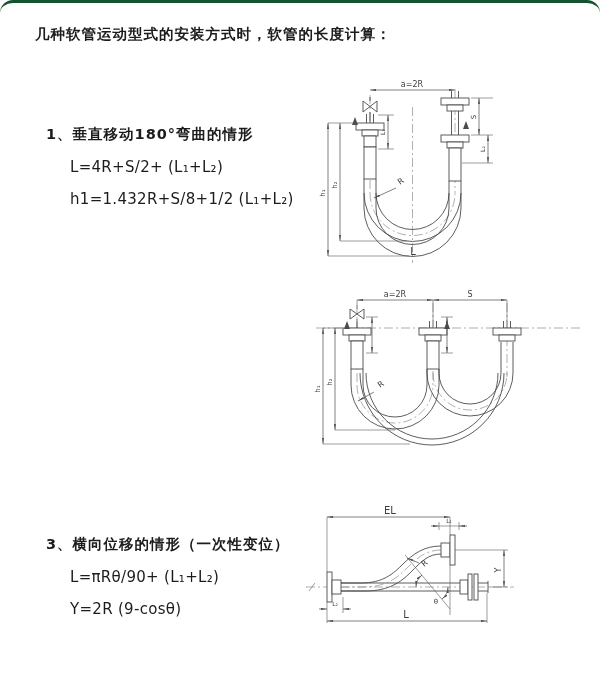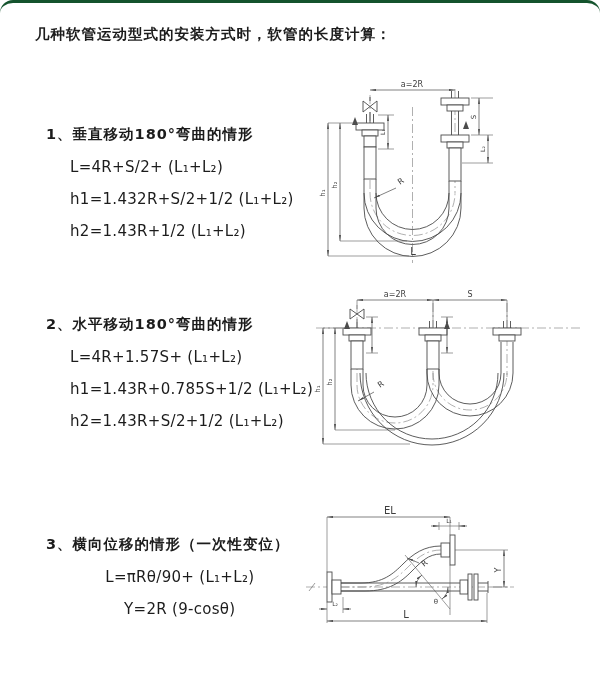--- a/index.html
+++ b/index.html
@@ -25,22 +25,21 @@
 </head>
 <body>
 
 <div class="page">
 
   <div class="title">几种软管运动型式的安装方式时，软管的长度计算：</div>
 
   <div class="sec" style="top:106px;">
     <div class="heading">1、垂直移动180°弯曲的情形</div>
     <div class="formula">L=4R+S/2+ (L₁+L₂)</div>
-    <div class="formula">h1=1.432R+S/2+1/2 (L₁+L₂)</div>
-    <div class="formula">h2=1.43R+1/2 (L₁+L₂)</div>
+    <div class="formula">h1=1.432R+S/8+1/2 (L₁+L₂)</div>
   </div>
 
   <svg class="diagram" style="left:312px; top:72px;" width="276" height="192" viewBox="0 0 276 192">
     <defs>
       <pattern id="braid1" width="4" height="4" patternUnits="userSpaceOnUse">
         <path d="M0,4 L4,0 M0,0 L4,4" stroke="#5a5a5a" stroke-width="0.5"></path>
       </pattern>
       <marker id="ar1" viewBox="0 0 10 10" refX="10" refY="5" markerWidth="9" markerHeight="9" orient="auto-start-reverse">
         <path d="M0,3.4 L10,5 L0,6.6 Z" fill="#4b4b4b"></path>
       </marker>
@@ -102,26 +101,20 @@
     <text x="100" y="12" text-anchor="middle" font-size="8">a=2R</text>
     <text transform="translate(13,118) rotate(-90)" text-anchor="middle" font-size="7">h₁</text>
     <text transform="translate(25,110) rotate(-90)" text-anchor="middle" font-size="7">h₂</text>
     <text transform="translate(73,57) rotate(-90)" text-anchor="middle" font-size="6">L₁</text>
     <text transform="translate(164,42) rotate(-90)" text-anchor="middle" font-size="7">S</text>
     <text transform="translate(173,74) rotate(-90)" text-anchor="middle" font-size="6">L₂</text>
     <text transform="translate(88,110) rotate(-35)" font-size="8">R</text>
     <text x="101" y="180" text-anchor="middle" font-size="10">L</text>
   </svg>
 
-  <div class="sec" style="top:296px;">
-    <div class="heading">2、水平移动180°弯曲的情形</div>
-    <div class="formula">L=4R+1.57S+ (L₁+L₂)</div>
-    <div class="formula">h1=1.43R+0.785S+1/2 (L₁+L₂)</div>
-    <div class="formula">h2=1.43R+S/2+1/2 (L₁+L₂)</div>
-  </div>
 
   <svg class="diagram" style="left:310px; top:282px;" width="276" height="192" viewBox="0 0 276 192">
     <defs>
       <pattern id="braid2" width="4" height="4" patternUnits="userSpaceOnUse">
         <path d="M0,4 L4,0 M0,0 L4,4" stroke="#5a5a5a" stroke-width="0.5"></path>
       </pattern>
       <marker id="ar2" viewBox="0 0 10 10" refX="10" refY="5" markerWidth="9" markerHeight="9" orient="auto-start-reverse">
         <path d="M0,3.4 L10,5 L0,6.6 Z" fill="#4b4b4b"></path>
       </marker>
     </defs>
@@ -185,21 +178,21 @@
       <path class="dim" marker-end="url(#ar2)" d="M64,107 L48,116"></path>
     </g>
 
     <text x="85" y="12" text-anchor="middle" font-size="8">a=2R</text>
     <text x="160" y="12" text-anchor="middle" font-size="8">S</text>
     <text transform="translate(10,104) rotate(-90)" text-anchor="middle" font-size="7">h₁</text>
     <text transform="translate(22,97) rotate(-90)" text-anchor="middle" font-size="7">h₂</text>
     <text transform="translate(70,103) rotate(-35)" font-size="8">R</text>
   </svg>
 
-  <div class="sec" style="top:516px;text-align:center;">
+  <div class="sec" style="top:516px;">
     <div class="heading">3、横向位移的情形（一次性变位）</div>
     <div class="formula">L=πRθ/90+ (L₁+L₂)</div>
     <div class="formula">Y=2R (9-cosθ)</div>
   </div>
 
   <svg class="diagram" style="left:298px; top:498px;" width="298" height="158" viewBox="0 0 298 158">
     <defs>
       <marker id="ar3" viewBox="0 0 10 10" refX="10" refY="5" markerWidth="9" markerHeight="9" orient="auto-start-reverse">
         <path d="M0,3.4 L10,5 L0,6.6 Z" fill="#4b4b4b"></path>
       </marker>

